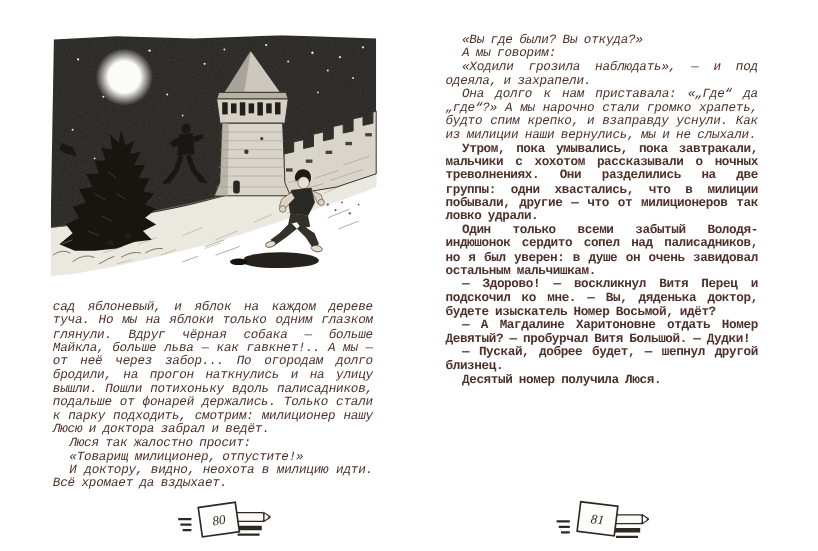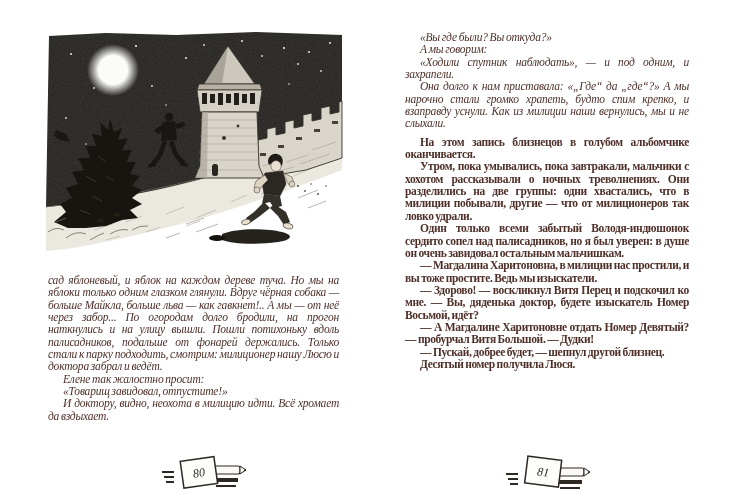--- a/index.html
+++ b/index.html
@@ -12,20 +12,21 @@
     --ink:#4e3029;
   }
   .page { position:absolute; top:0; height:501px; }
   .textcol { position:absolute; color:var(--ink); text-align:justify; }
   .para {
     margin:0;
     font-size:11.5px;
     line-height:12.35px;
     letter-spacing:-0.2px;
     word-spacing:-0.8px;
+    font-family:Liberation Mono, monospace;
   }
   .para.it { font-style:italic; }
   .para.up { font-weight:bold; letter-spacing:-0.35px; }
   .para.indent { text-indent:15px; }
   .para.gap { margin-top:6px; }
   .illustration { position:absolute; left:46px; top:26px; }
   .folio { position:absolute; width:90px; height:44px; }
   .folio svg { display:block; }
   .folio-num {
     font-family:"Liberation Serif", serif;
@@ -219,22 +220,22 @@
         <path d="M140,198 l18,-6"></path>
           <path d="M150,206 l22,-8"></path>
         <path d="M252,172 l20,-8"></path>
           <path d="M262,182 l18,-7"></path>
           <path d="M120,212 l14,-5"></path>
       </g>
     </svg>
 
     <div class="textcol" style="left:48px; top:274px; width:291px;">
         <p class="para it">сад яблоневый, и яблок на каждом дереве туча. Но мы на яблоки только одним глазком глянули. Вдруг чёрная собака — больше Майкла, больше льва — как гавкнет!.. А мы — от неё через забор... По огородам долго бродили, на прогон наткнулись и на улицу вышли. Пошли потихоньку вдоль палисадников, подальше от фонарей держались. Только стали к парку подходить, смотрим: милиционер нашу Люсю и доктора забрал и ведёт.</p>
-        <p class="para it indent">Елене так жалостно просит:</p>
-        <p class="para it indent">«Товарищ завидовал, отпустите!»</p>
+        <p class="para it indent">Люся так жалостно просит:</p>
+        <p class="para it indent">«Товарищ милиционер, отпустите!»</p>
         <p class="para it indent">И доктору, видно, неохота в милицию идти. Всё хромает да вздыхает.</p>
       </div>
 
     <div class="folio" style="left:156px; top:452px;">
       <svg width="90" height="44" viewBox="0 0 90 44">
         <g stroke="#2e2822" stroke-width="2">
           <path d="M6,20 h12"></path>
             <path d="M8,25 h10"></path>
             <path d="M10,30 h8"></path>
         </g>
@@ -251,26 +252,24 @@
         </g>
       </svg>
     </div>
   </div>
 
   <div class="page" style="left:372px; width:372px;">
 
     <div class="textcol" style="left:33px; top:31px; width:284px;">
         <p class="para it indent">«Вы где были? Вы откуда?»</p>
         <p class="para it indent">А мы говорим:</p>
-        <p class="para it indent">«Ходили спутник наблюдать», — и под одним, и захрапели.</p>
+        <p class="para it indent">«Ходили грозила наблюдать», — и под одеяла, и захрапели.</p>
         <p class="para it indent">Она долго к нам приставала: «„Где“ да „где“?» А мы нарочно стали громко храпеть, будто спим крепко, и взаправду уснули. Как из милиции наши вернулись, мы и не слыхали.</p>
-        <p class="para up indent gap">На этом запись близнецов в голубом альбомчике оканчивается.</p>
         <p class="para up indent">Утром, пока умывались, пока завтракали, мальчики с хохотом рассказывали о ночных треволнениях. Они разделились на две группы: одни хвастались, что в милиции побывали, другие — что от милиционеров так ловко удрали.</p>
         <p class="para up indent">Один только всеми забытый Володя-индюшонок сердито сопел над палисадников, но я был уверен: в душе он очень завидовал остальным мальчишкам.</p>
-        <p class="para up indent">— Магдалина Харитоновна, в милиции нас простили, и вы тоже простите. Ведь мы изыскатели.</p>
         <p class="para up indent">— Здорово! — воскликнул Витя Перец и подскочил ко мне. — Вы, дяденька доктор, будете изыскатель Номер Восьмой, идёт?</p>
         <p class="para up indent">— А Магдалине Харитоновне отдать Номер Девятый? — пробурчал Витя Большой. — Дудки!</p>
         <p class="para up indent">— Пускай, добрее будет, — шепнул другой близнец.</p>
         <p class="para up indent">Десятый номер получила Люся.</p>
       </div>
 
     <div class="folio" style="left:128px; top:452px;">
       <svg width="90" height="44" viewBox="0 0 90 44">
         <g stroke="#2e2822" stroke-width="2">
           <path d="M6,22 h12"></path>

